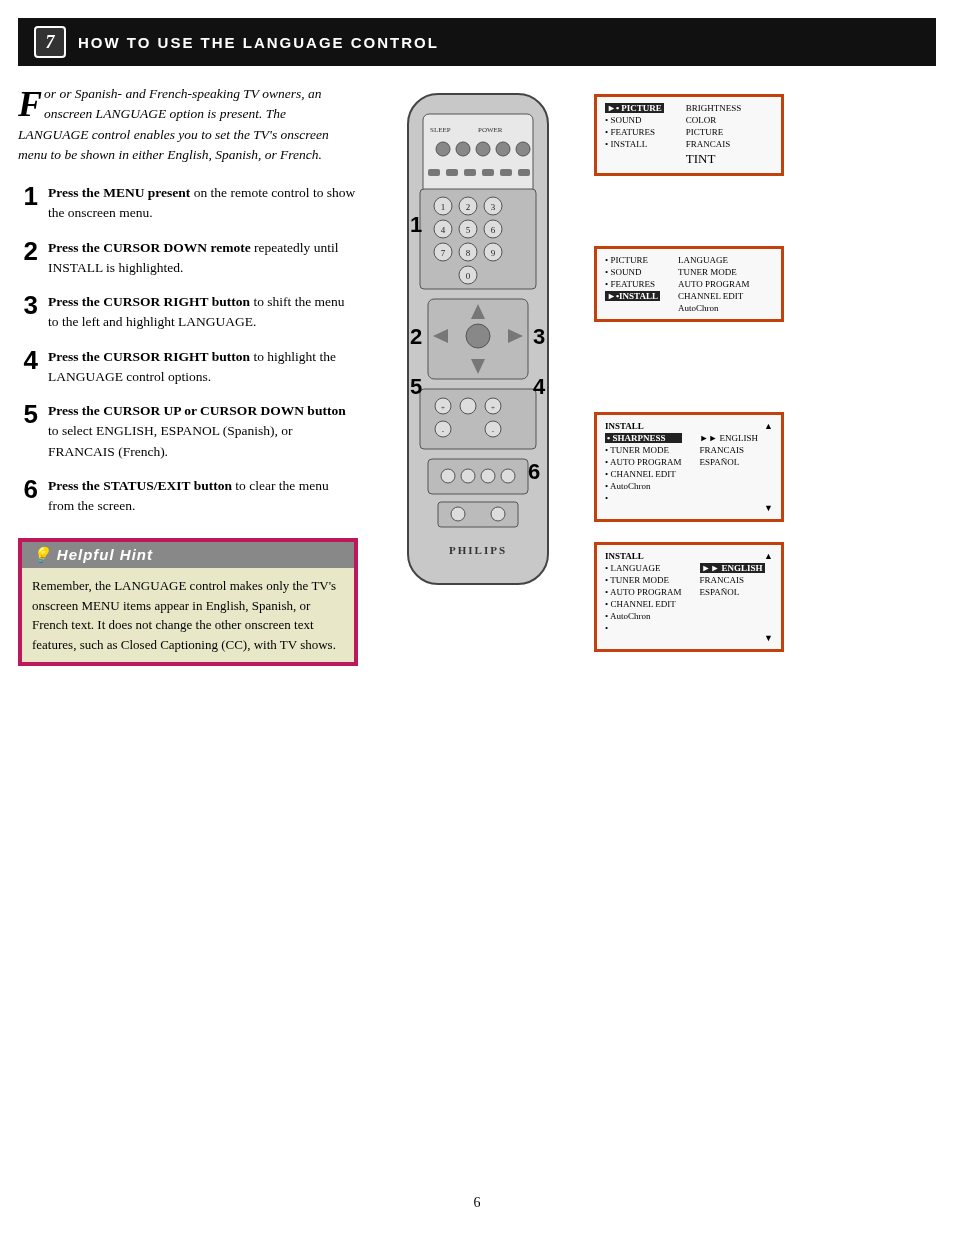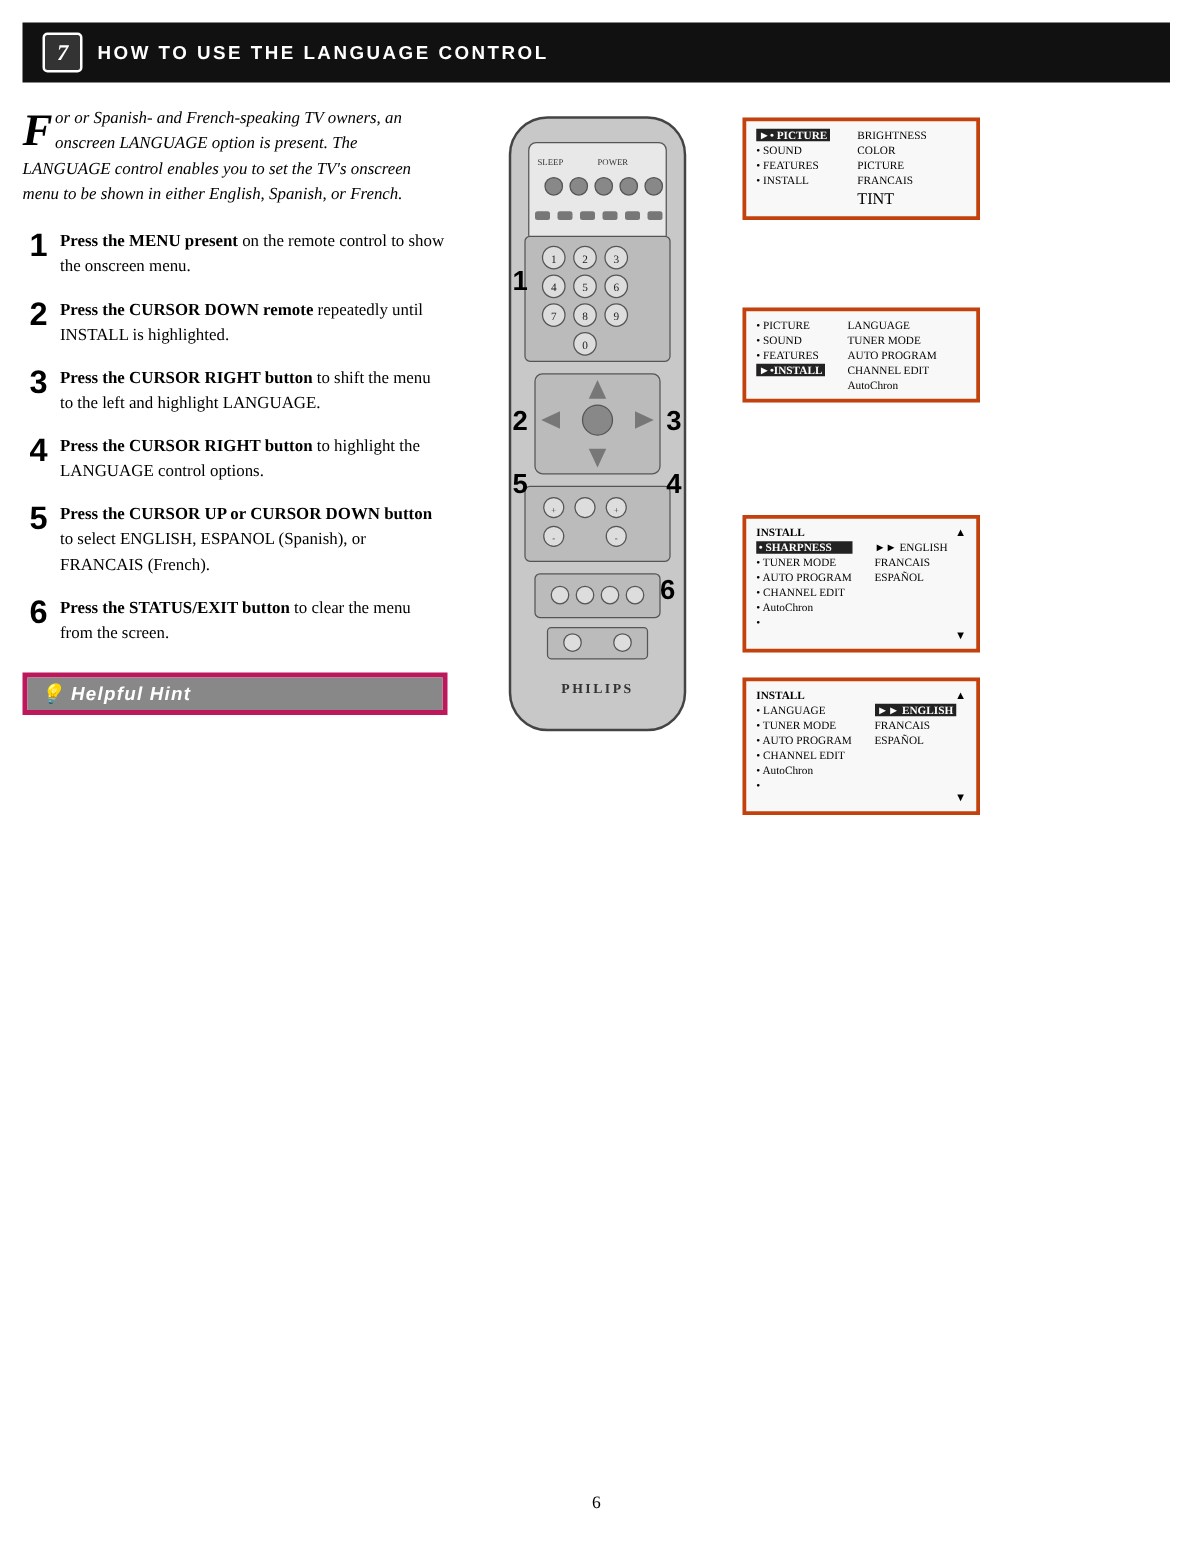--- a/index.html
+++ b/index.html
@@ -262,20 +262,21 @@
         </div>
       </div>
 
     </div>
 
     <div class="hint-box">
       <div class="hint-title">
         <span style="font-style:italic;">💡 </span>
         <span>Helpful Hint</span>
       </div>
+      <div class="hint-body">Remember, the LANGUAGE control makes only the TV's onscreen MENU items appear in English, Spanish, or French text. It does not change the other onscreen text features, such as Closed Captioning (CC), with TV shows.</div>
     </div>
 
   </div>
 
   <div class="right-col">
 
     <div class="remote-area">
 
       <div class="remote-wrapper">
         <svg class="remote-svg" viewBox="0 0 200 520" xmlns="http://www.w3.org/2000/svg" style="width:200px; height:520px;">

